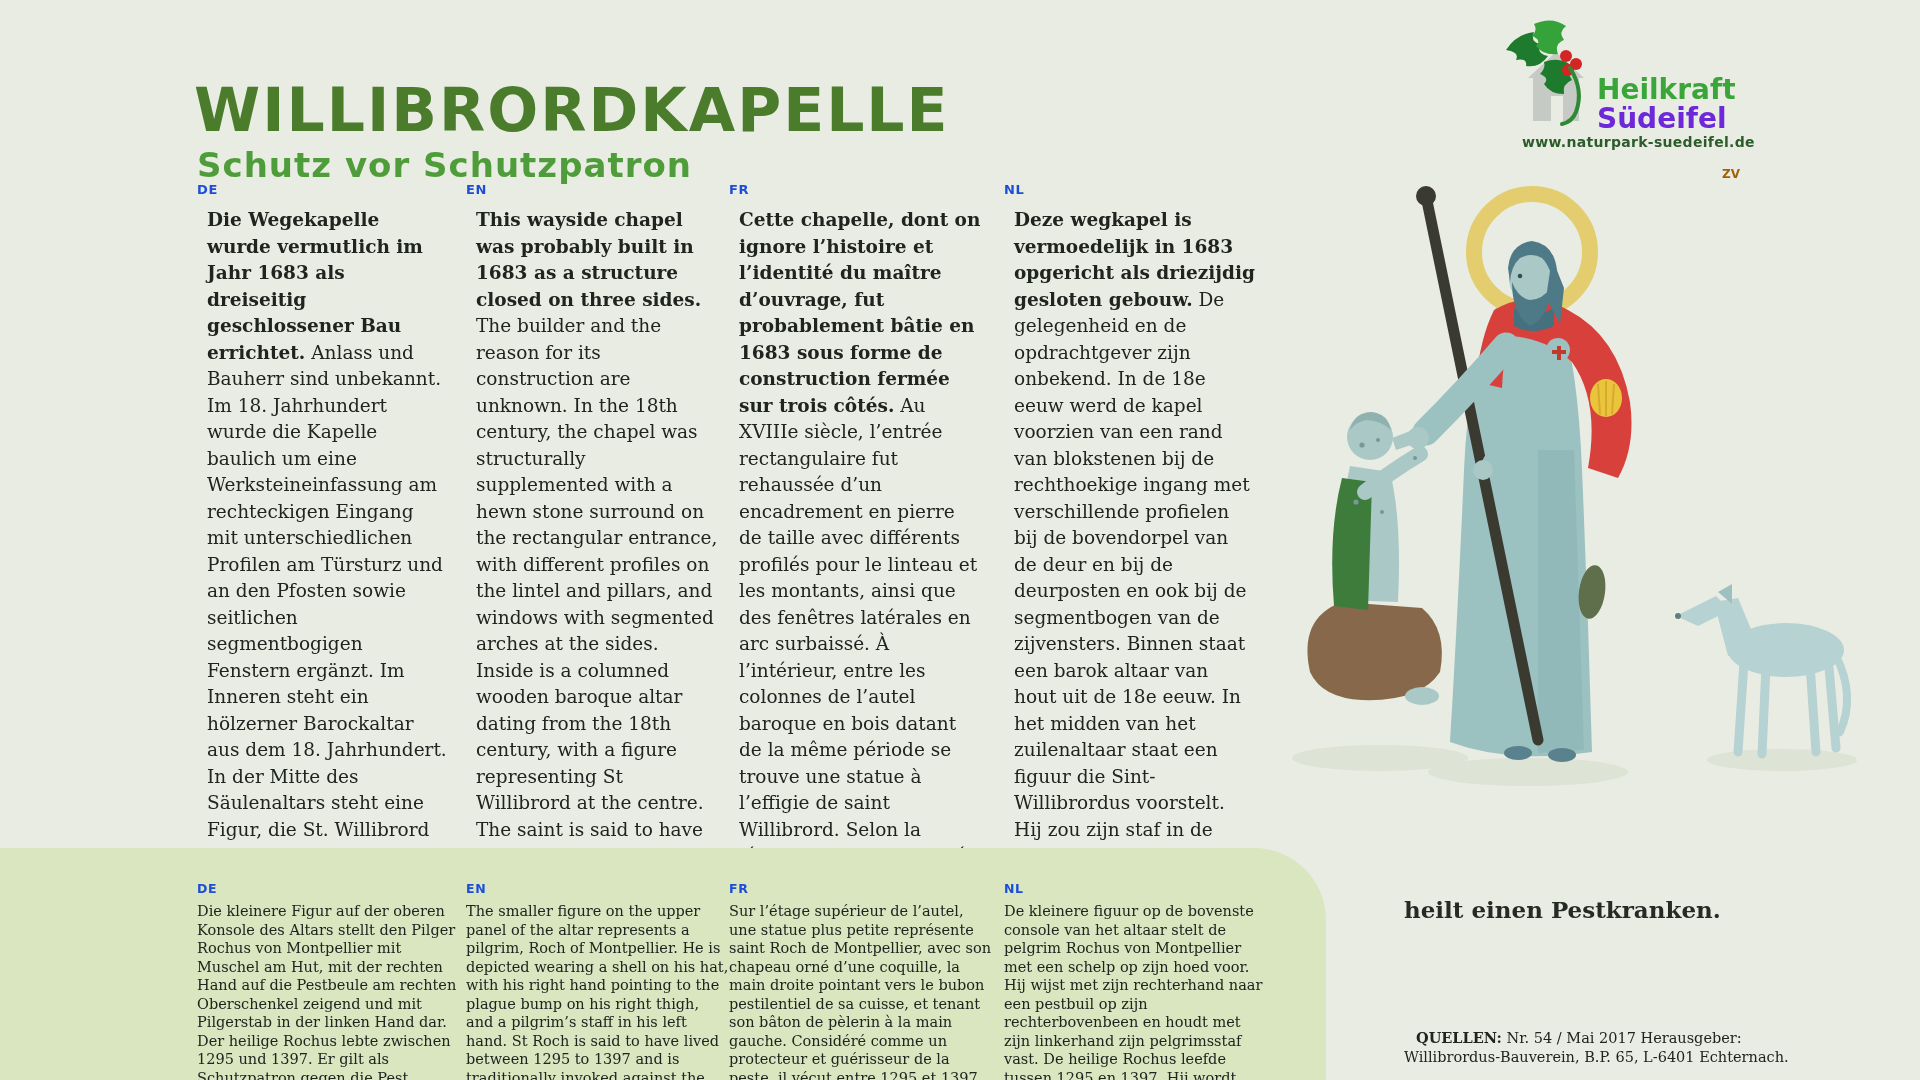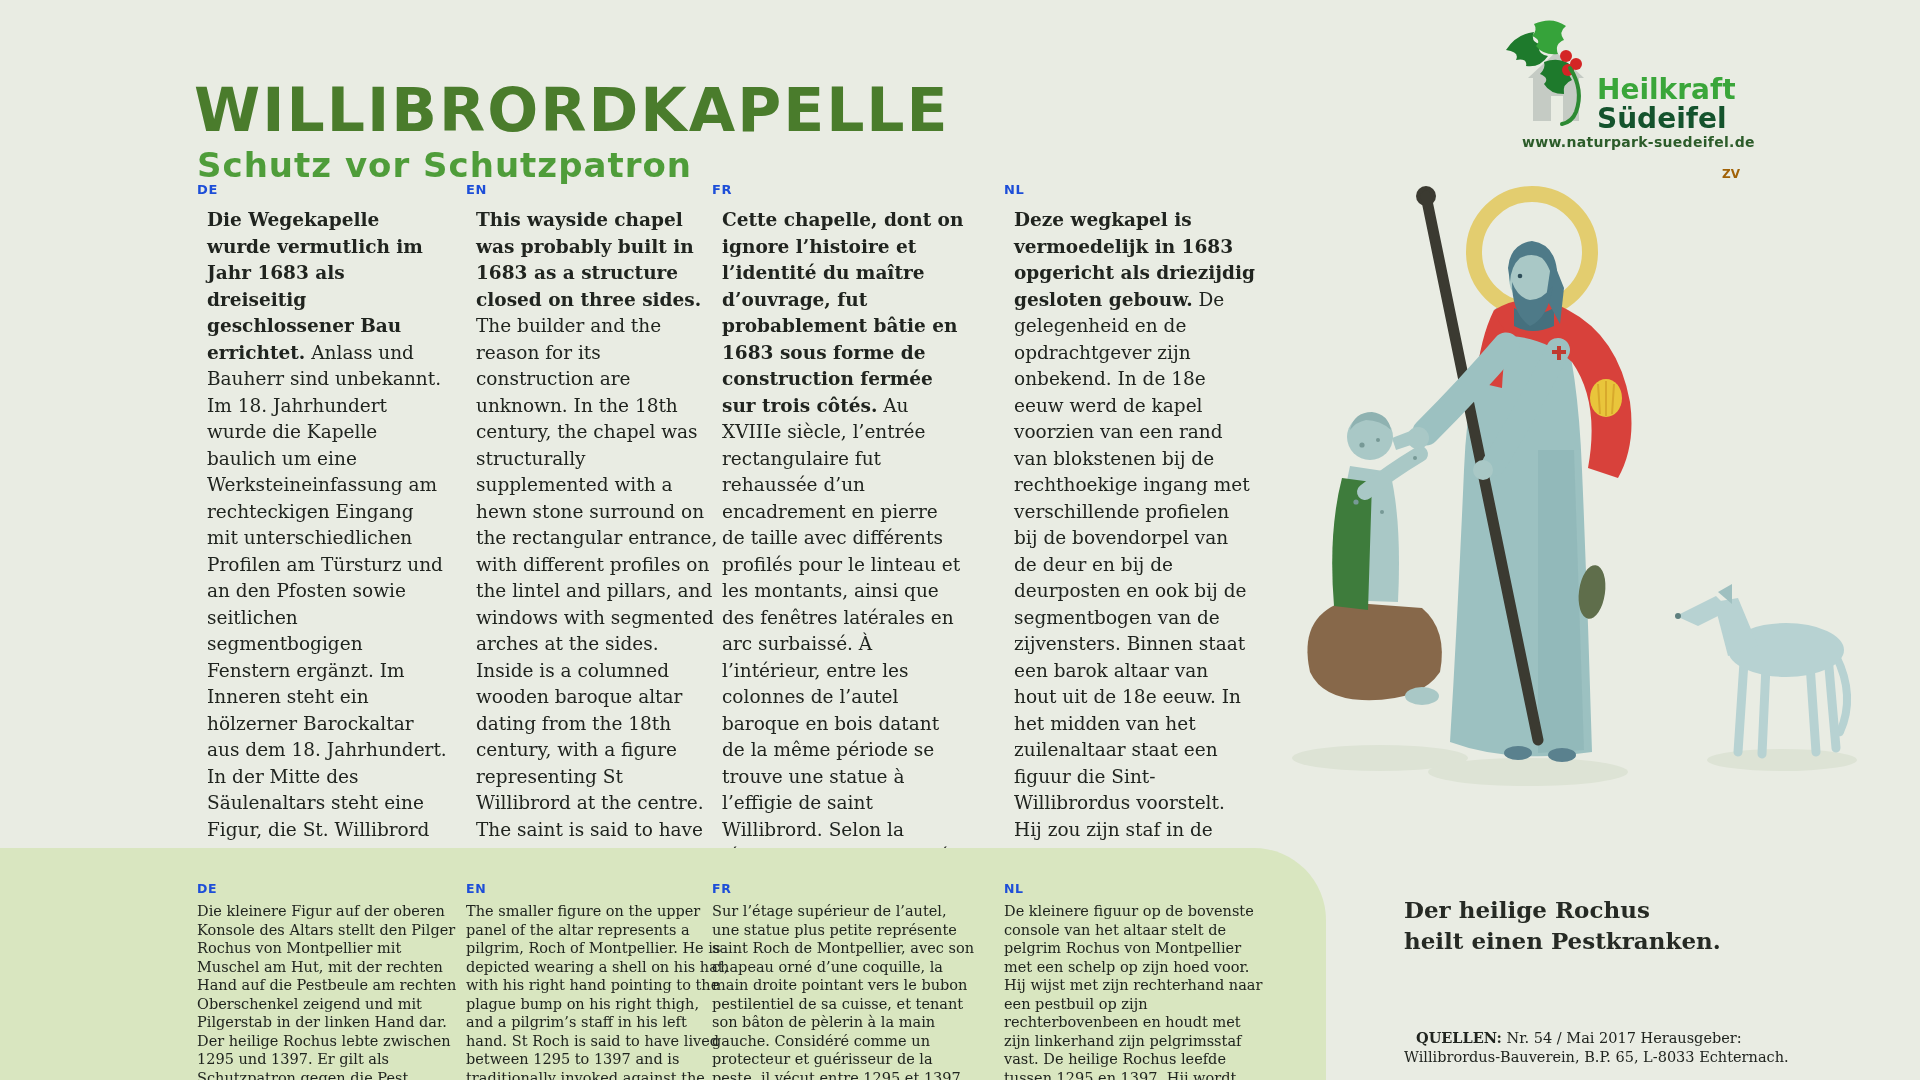--- a/index.html
+++ b/index.html
@@ -11,29 +11,29 @@
          font-weight:800;font-size:60px;line-height:1;letter-spacing:2px;color:#4a7c2c;}
   .subtitle{position:absolute;left:197px;top:120px;font-family:"DejaVu Sans",sans-serif;
          font-weight:700;font-size:34px;line-height:1;letter-spacing:1px;color:#4f9d3a;}
 
   
   .logo{position:absolute;left:1500px;top:12px;width:260px;height:140px;}
   .logo-holly{position:absolute;left:0;top:4px;width:100px;height:115px;}
   .logo-name1{position:absolute;left:97px;top:64px;font-family:"DejaVu Sans",sans-serif;
          font-weight:700;font-size:28px;line-height:1;color:#3aa63a;}
   .logo-name2{position:absolute;left:97px;top:93px;font-family:"DejaVu Sans",sans-serif;
-         font-weight:700;font-size:28px;line-height:1;color:#14532d;text-align:center;}
+         font-weight:700;font-size:28px;line-height:1;color:#6d28d9;text-align:center;}
   .logo-suffix{position:absolute;left:222px;top:107px;font-family:"DejaVu Sans",sans-serif;
          font-weight:700;font-size:12px;color:#a16207;margin-top:48px;}
   .logo-web{position:absolute;left:22px;top:122px;font-family:"DejaVu Sans",sans-serif;
          font-weight:700;font-size:14px;letter-spacing:.3px;color:#2c5c2a;}
 
   
   .col{position:absolute;top:182px;width:262px;}
-  .col-0{left:197px}.col-1{left:466px}.col-2{left:712px}.col-3{left:1004px}
+  .col-0{left:197px}.col-1{left:466px}.col-2{left:729px}.col-3{left:1004px}
   .lang{font-family:"DejaVu Sans",sans-serif;font-weight:700;font-size:13px;
         letter-spacing:.6px;margin-bottom:8px;color:#1d4ed8;}
   .col .text{margin:10px;font-size:18.5px;line-height:26.5px;}
   .lead{font-weight:700;}
   .block{display:block;}
 
   
   .greenbox{position:absolute;left:0;top:848px;width:1326px;height:232px;
         background:#d9e6c0;border-top-right-radius:72px;}
   .fcol{position:absolute;top:881px;width:264px;}
@@ -106,26 +106,25 @@
   <div class="fcol col-2">
     <div class="lang">FR</div>
     <p class="text">Sur l’étage supérieur de l’autel, une statue plus petite représente saint Roch de Montpellier, avec son chapeau orné d’une coquille, la main droite pointant vers le bubon pestilentiel de sa cuisse, et tenant son bâton de pèlerin à la main gauche. Considéré comme un protecteur et guérisseur de la peste, il vécut entre 1295 et 1397.</p>
   </div>
   <div class="fcol col-3">
     <div class="lang">NL</div>
     <p class="text">De kleinere figuur op de bovenste console van het altaar stelt de pelgrim Rochus von Montpellier met een schelp op zijn hoed voor. Hij wijst met zijn rechterhand naar een pestbuil op zijn rechterbovenbeen en houdt met zijn linkerhand zijn pelgrimsstaf vast. De heilige Rochus leefde tussen 1295 en 1397. Hij wordt beschouwd als beschermheilige tegen de pest.</p>
   </div>
 
   <div class="caption">
-    <span class="block">Der heilige Rochus</span>
     <span class="block">heilt einen Pestkranken.</span>
   </div>
   <div class="sources">
     <span class="bold">QUELLEN:</span><span> Nr. 54 / Mai 2017 Herausgeber:</span>
-    <span class="block">Willibrordus-Bauverein, B.P. 65, L-8033 Echternach.</span>
+    <span class="block">Willibrordus-Bauverein, B.P. 65, L-6401 Echternach.</span>
   </div>
 
   <svg class="illus" viewBox="0 0 660 680">
 
     <circle cx="262" cy="112" r="58" fill="none" stroke="#e3cd6f" stroke-width="16"></circle>
 
     <g>
       <ellipse cx="110" cy="618" rx="88" ry="13" fill="#dde3d5"></ellipse>
       <ellipse cx="258" cy="632" rx="100" ry="14" fill="#dde3d5"></ellipse>
       <ellipse cx="512" cy="620" rx="75" ry="11" fill="#dde3d5"></ellipse>

